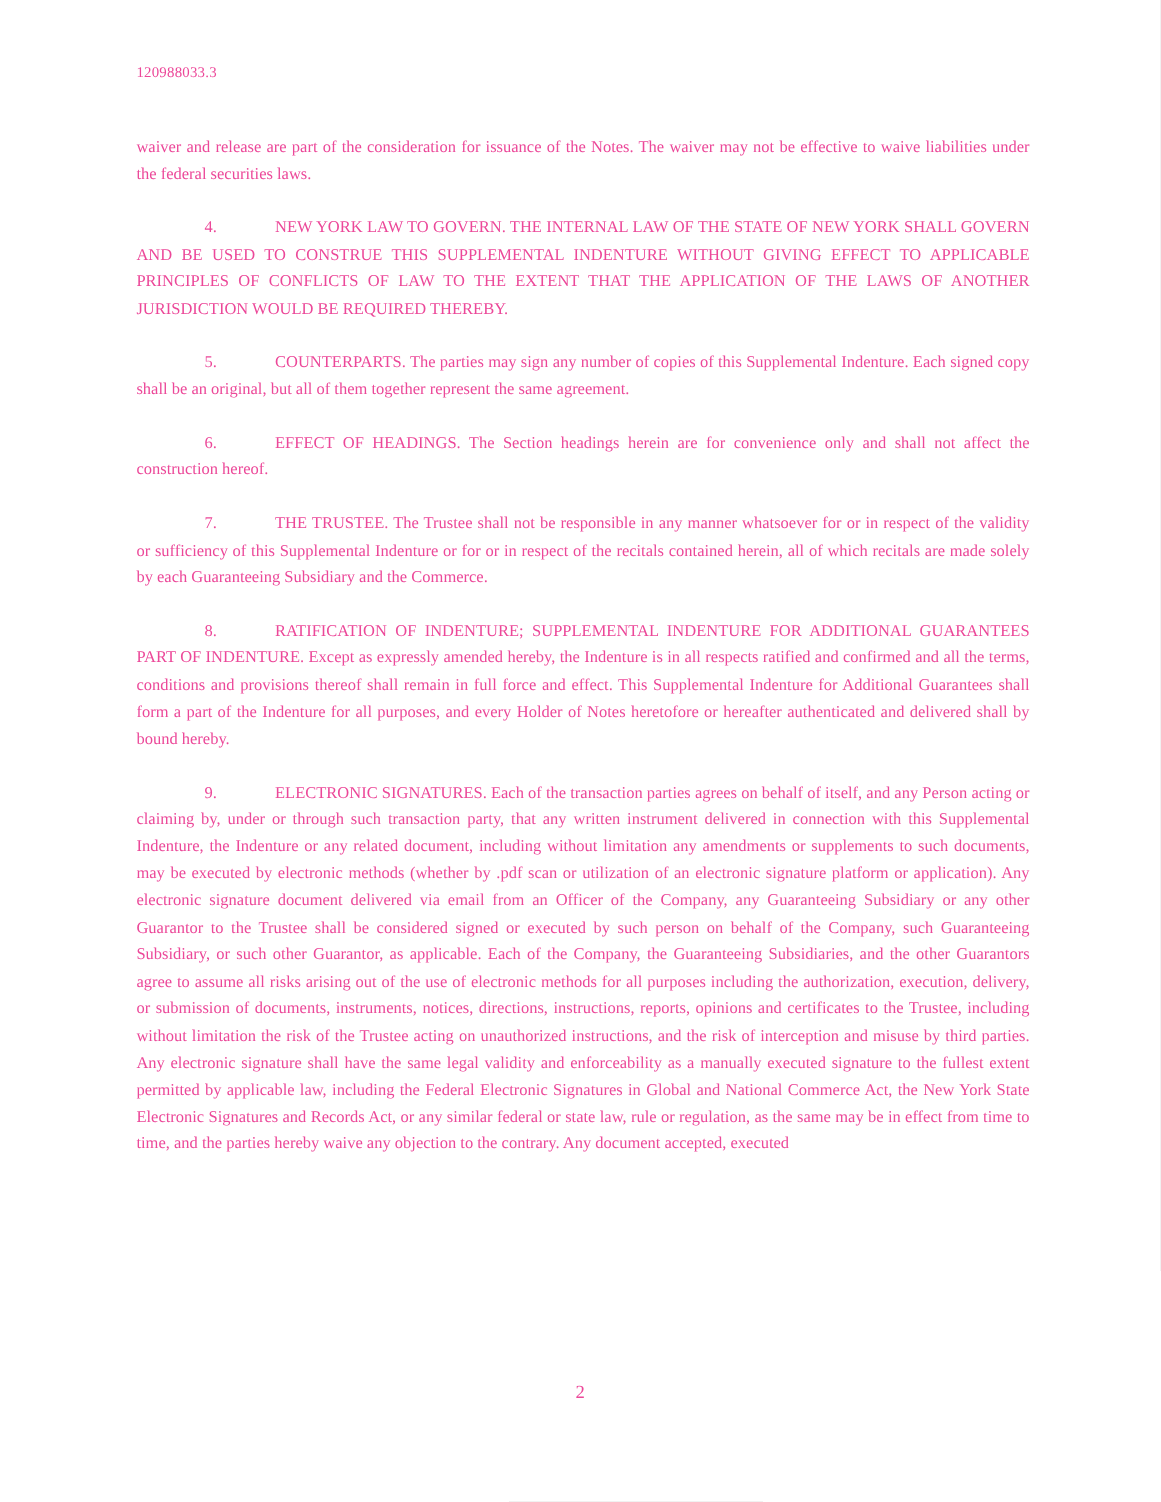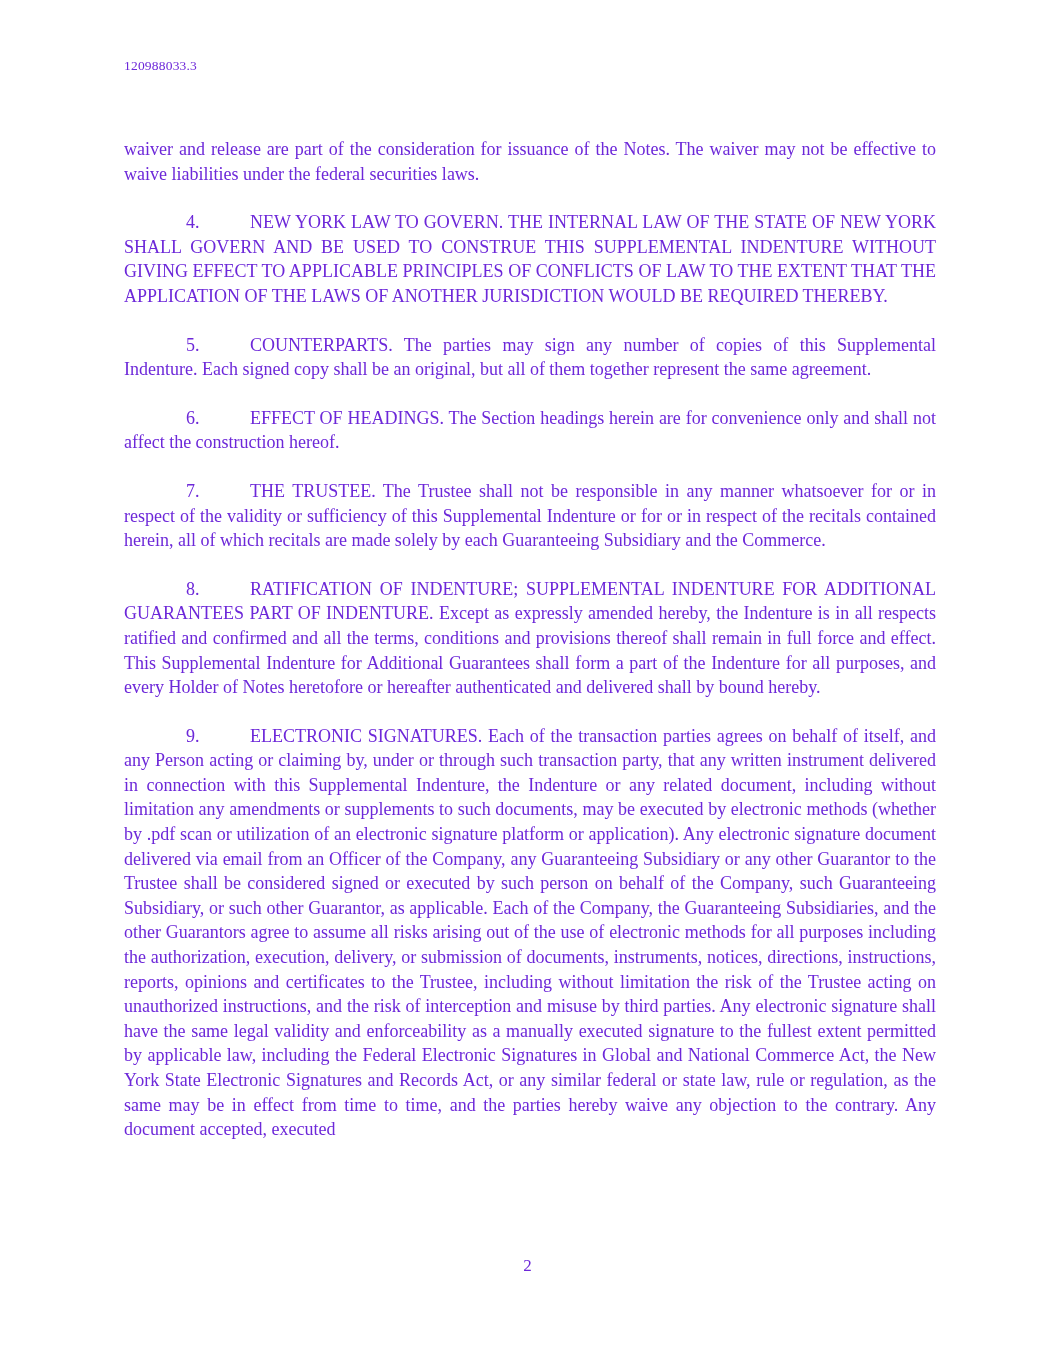--- a/index.html
+++ b/index.html
@@ -7,39 +7,39 @@
     padding: 0;
     background: #e8e8e8;
   }
   .page {
     position: relative;
     width: 1055px;
     height: 1365px;
     margin: 0 auto;
     background: #ffffff;
     font-family: "Liberation Serif", "DejaVu Serif", serif;
-    color: #6d28d9;
+    color: #ec4899;
     overflow: hidden;
   }
   .doc-id {
     position: absolute;
     top: 58px;
     left: 124px;
     font-size: 13.5px;
     letter-spacing: 0.2px;
   }
   .content {
     position: absolute;
     top: 121px;
     left: 124px;
     width: 812px;
   }
   .para {
-    margin: 16px 0 24px 0;
-    font-size: 18px;
+    margin: 1px 0 24px 0;
+    font-size: 15px;
     line-height: 24.6px;
     text-align: justify;
   }
   .para.numbered {
     text-indent: 62px;
   }
   .num {
     display: inline-block;
     width: 64px;
     text-indent: 0;

